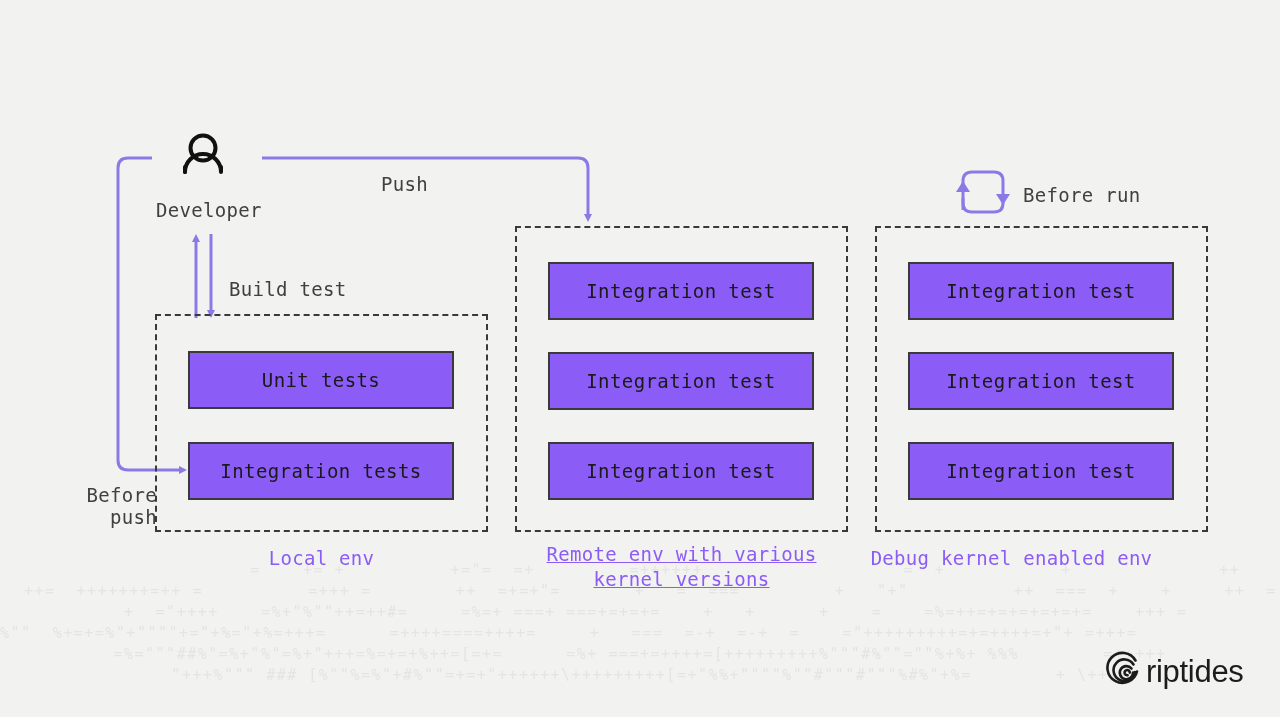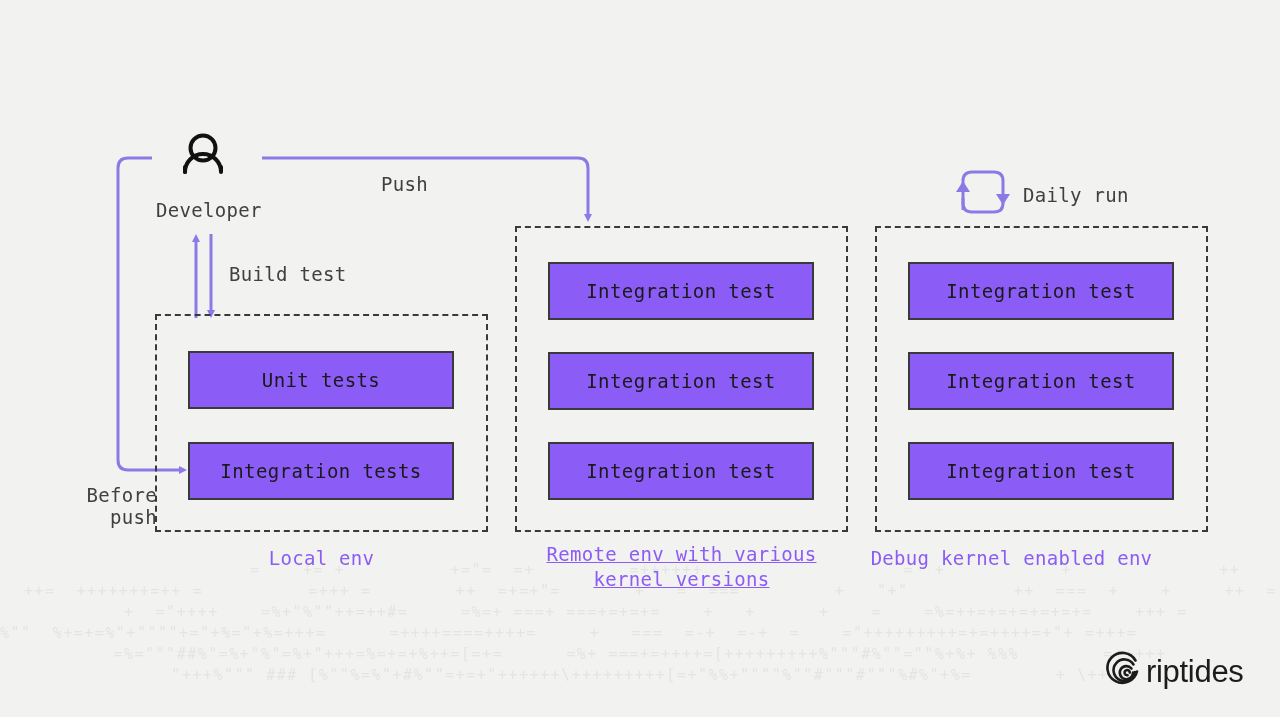--- a/index.html
+++ b/index.html
@@ -167,26 +167,26 @@
       <path d="M1003,186 L1003,203 Q1003,212 994,212 L972,212 Q963,212 963,203 L963,198" fill="none" stroke="#8b7ae6" stroke-width="3"></path>
       <path d="M956,192 L963,181 L970,192 z" fill="#8b7ae6"></path>
       <path d="M996,194 L1003,205 L1010,194 z" fill="#8b7ae6"></path>
     </g>
   </svg>
 
   <div class="label" style="left:156px; top:199px;">Developer</div>
 
   <div class="label" style="left:381px; top:173px;">Push</div>
 
-  <div class="label" style="left:229px; top:263px;">Build test</div>
+  <div class="label" style="left:229px; top:278px;">Build test</div>
 
   <div class="label label-right" style="left:16px; top:484px; width:141px;">Before
 push</div>
 
-  <div class="label" style="left:1023px; top:184px;">Daily run</div>
+  <div class="label" style="left:1023px; top:184px;">Before run</div>
 
   <div class="group group-local"></div>
 
   <div class="testbox" style="left:188px; top:442px; width:266px; height:58px;">Integration tests</div>
   <div class="testbox" style="left:188px; top:351px; width:266px; height:58px;">Unit tests</div>
 
   <div class="caption" style="left:155px; top:546px; width:333px;">Local env</div>
 
   <div class="group group-remote"></div>
 

